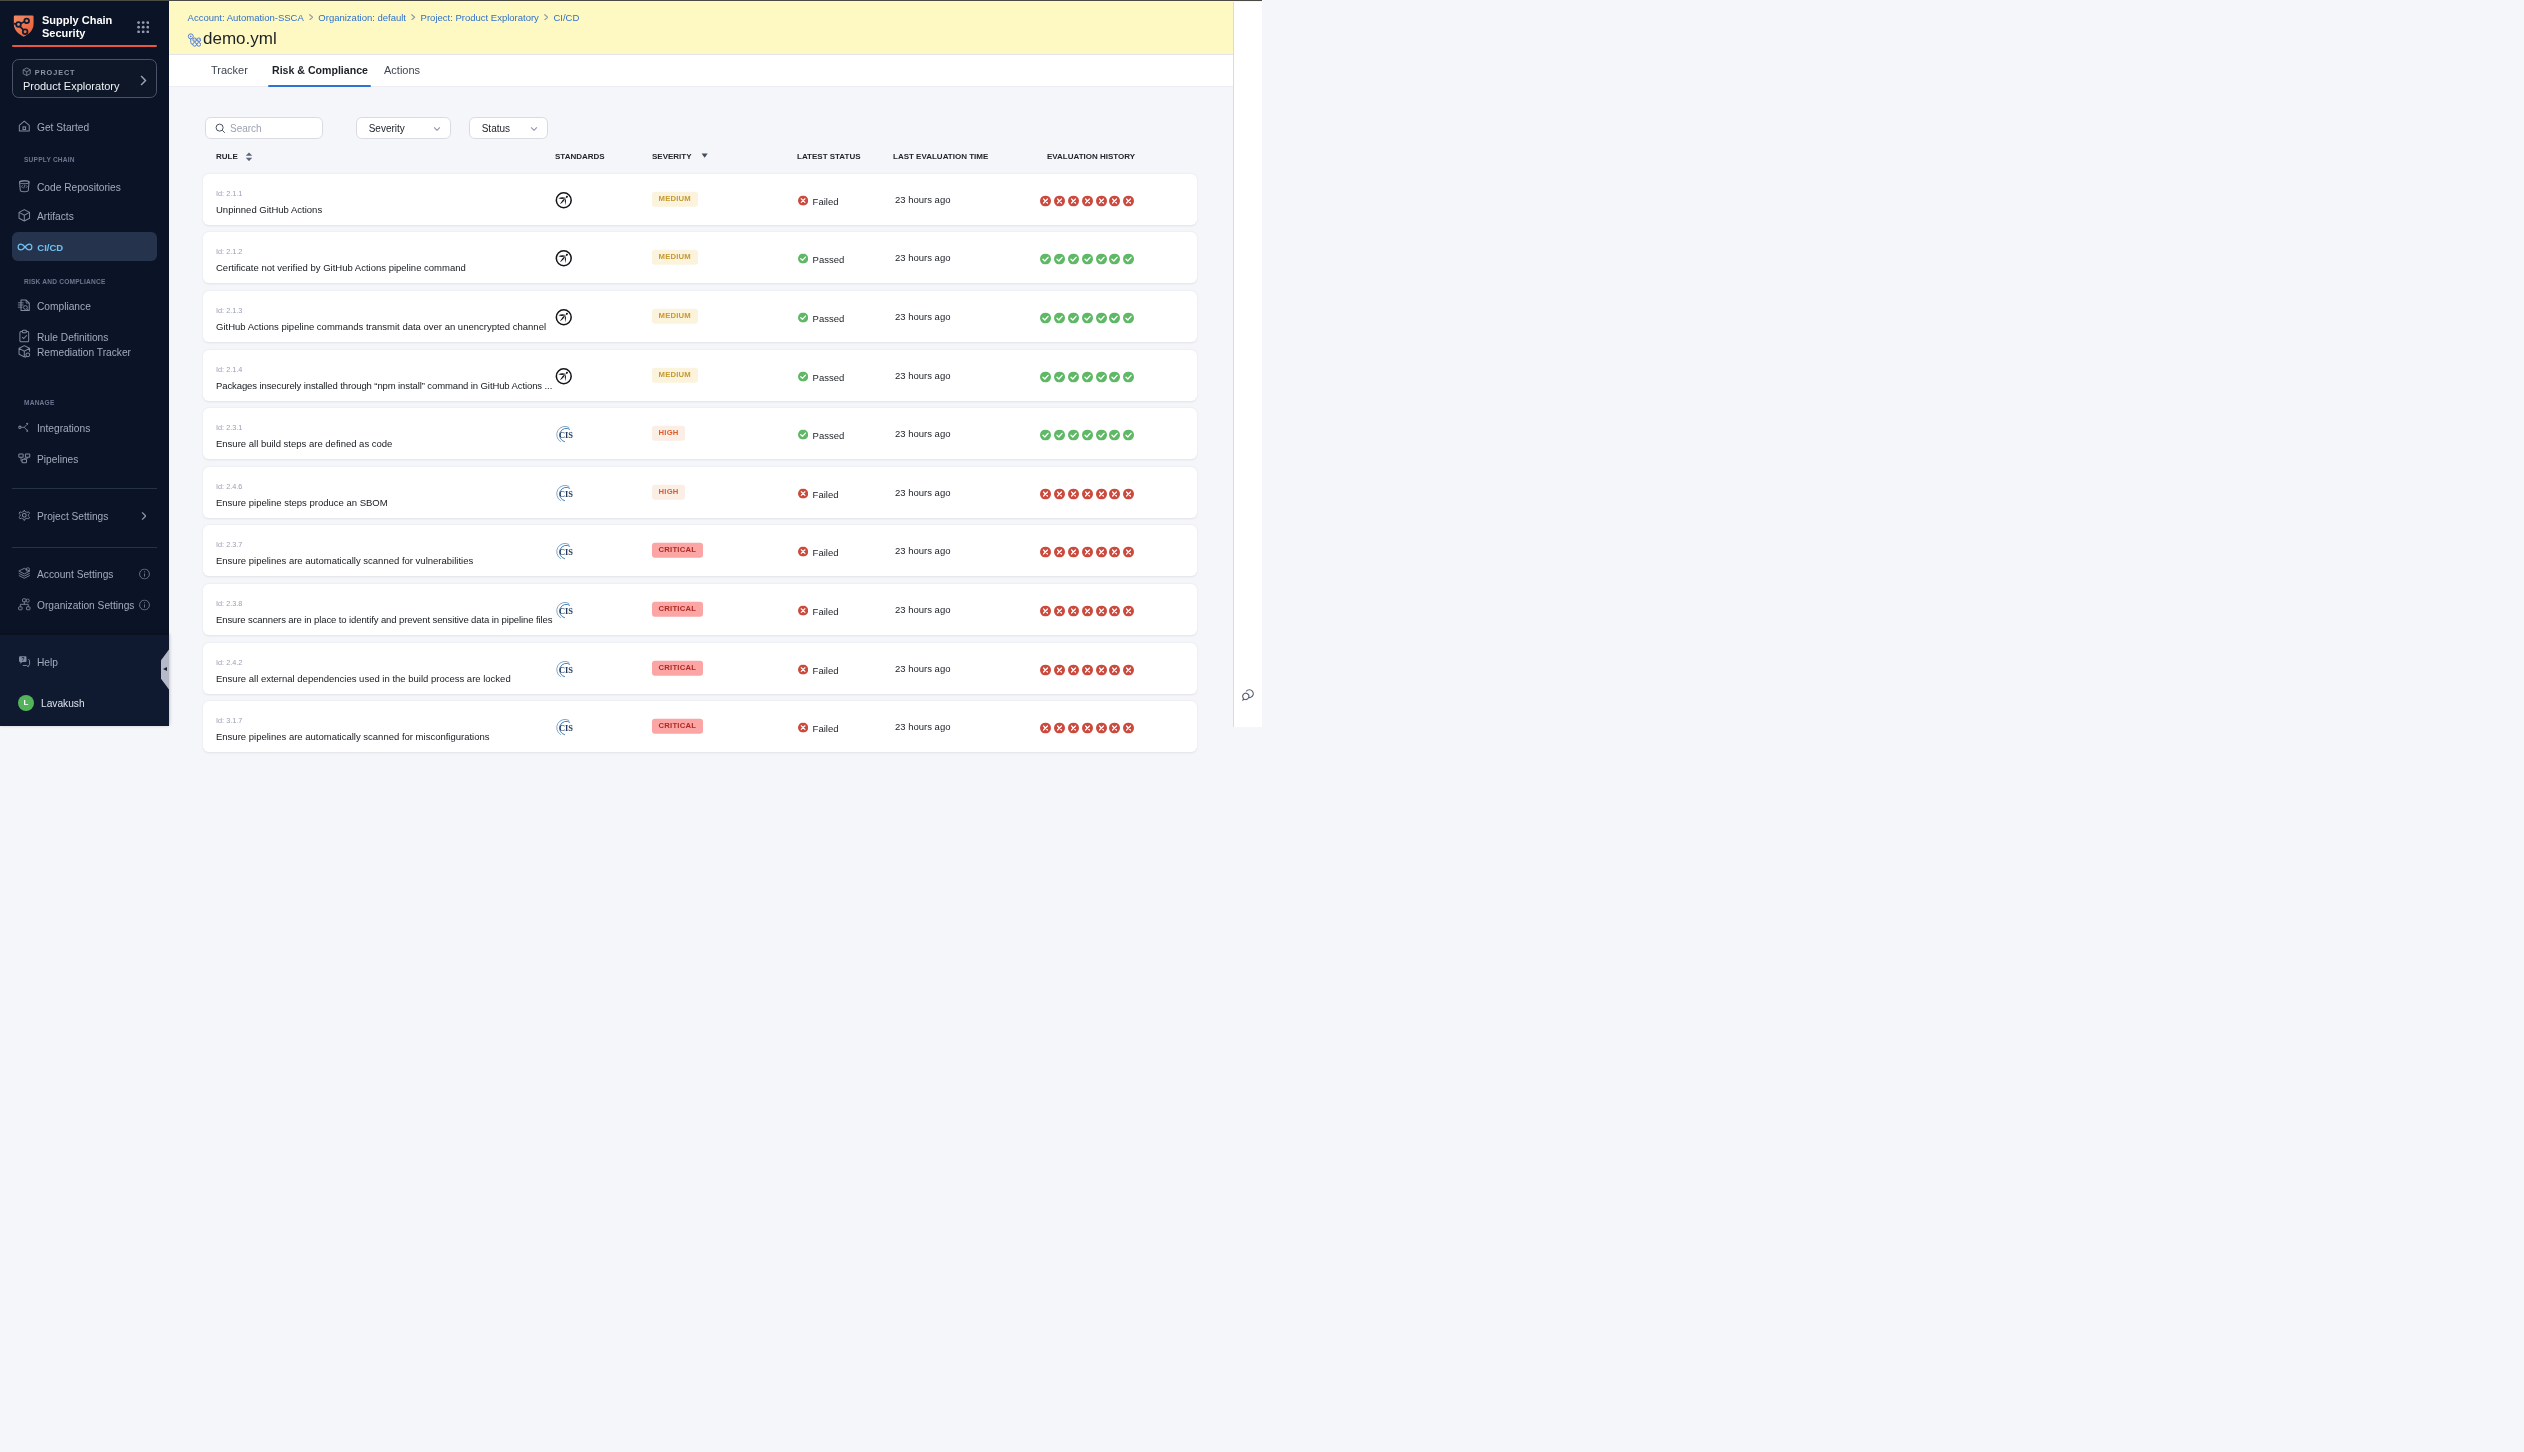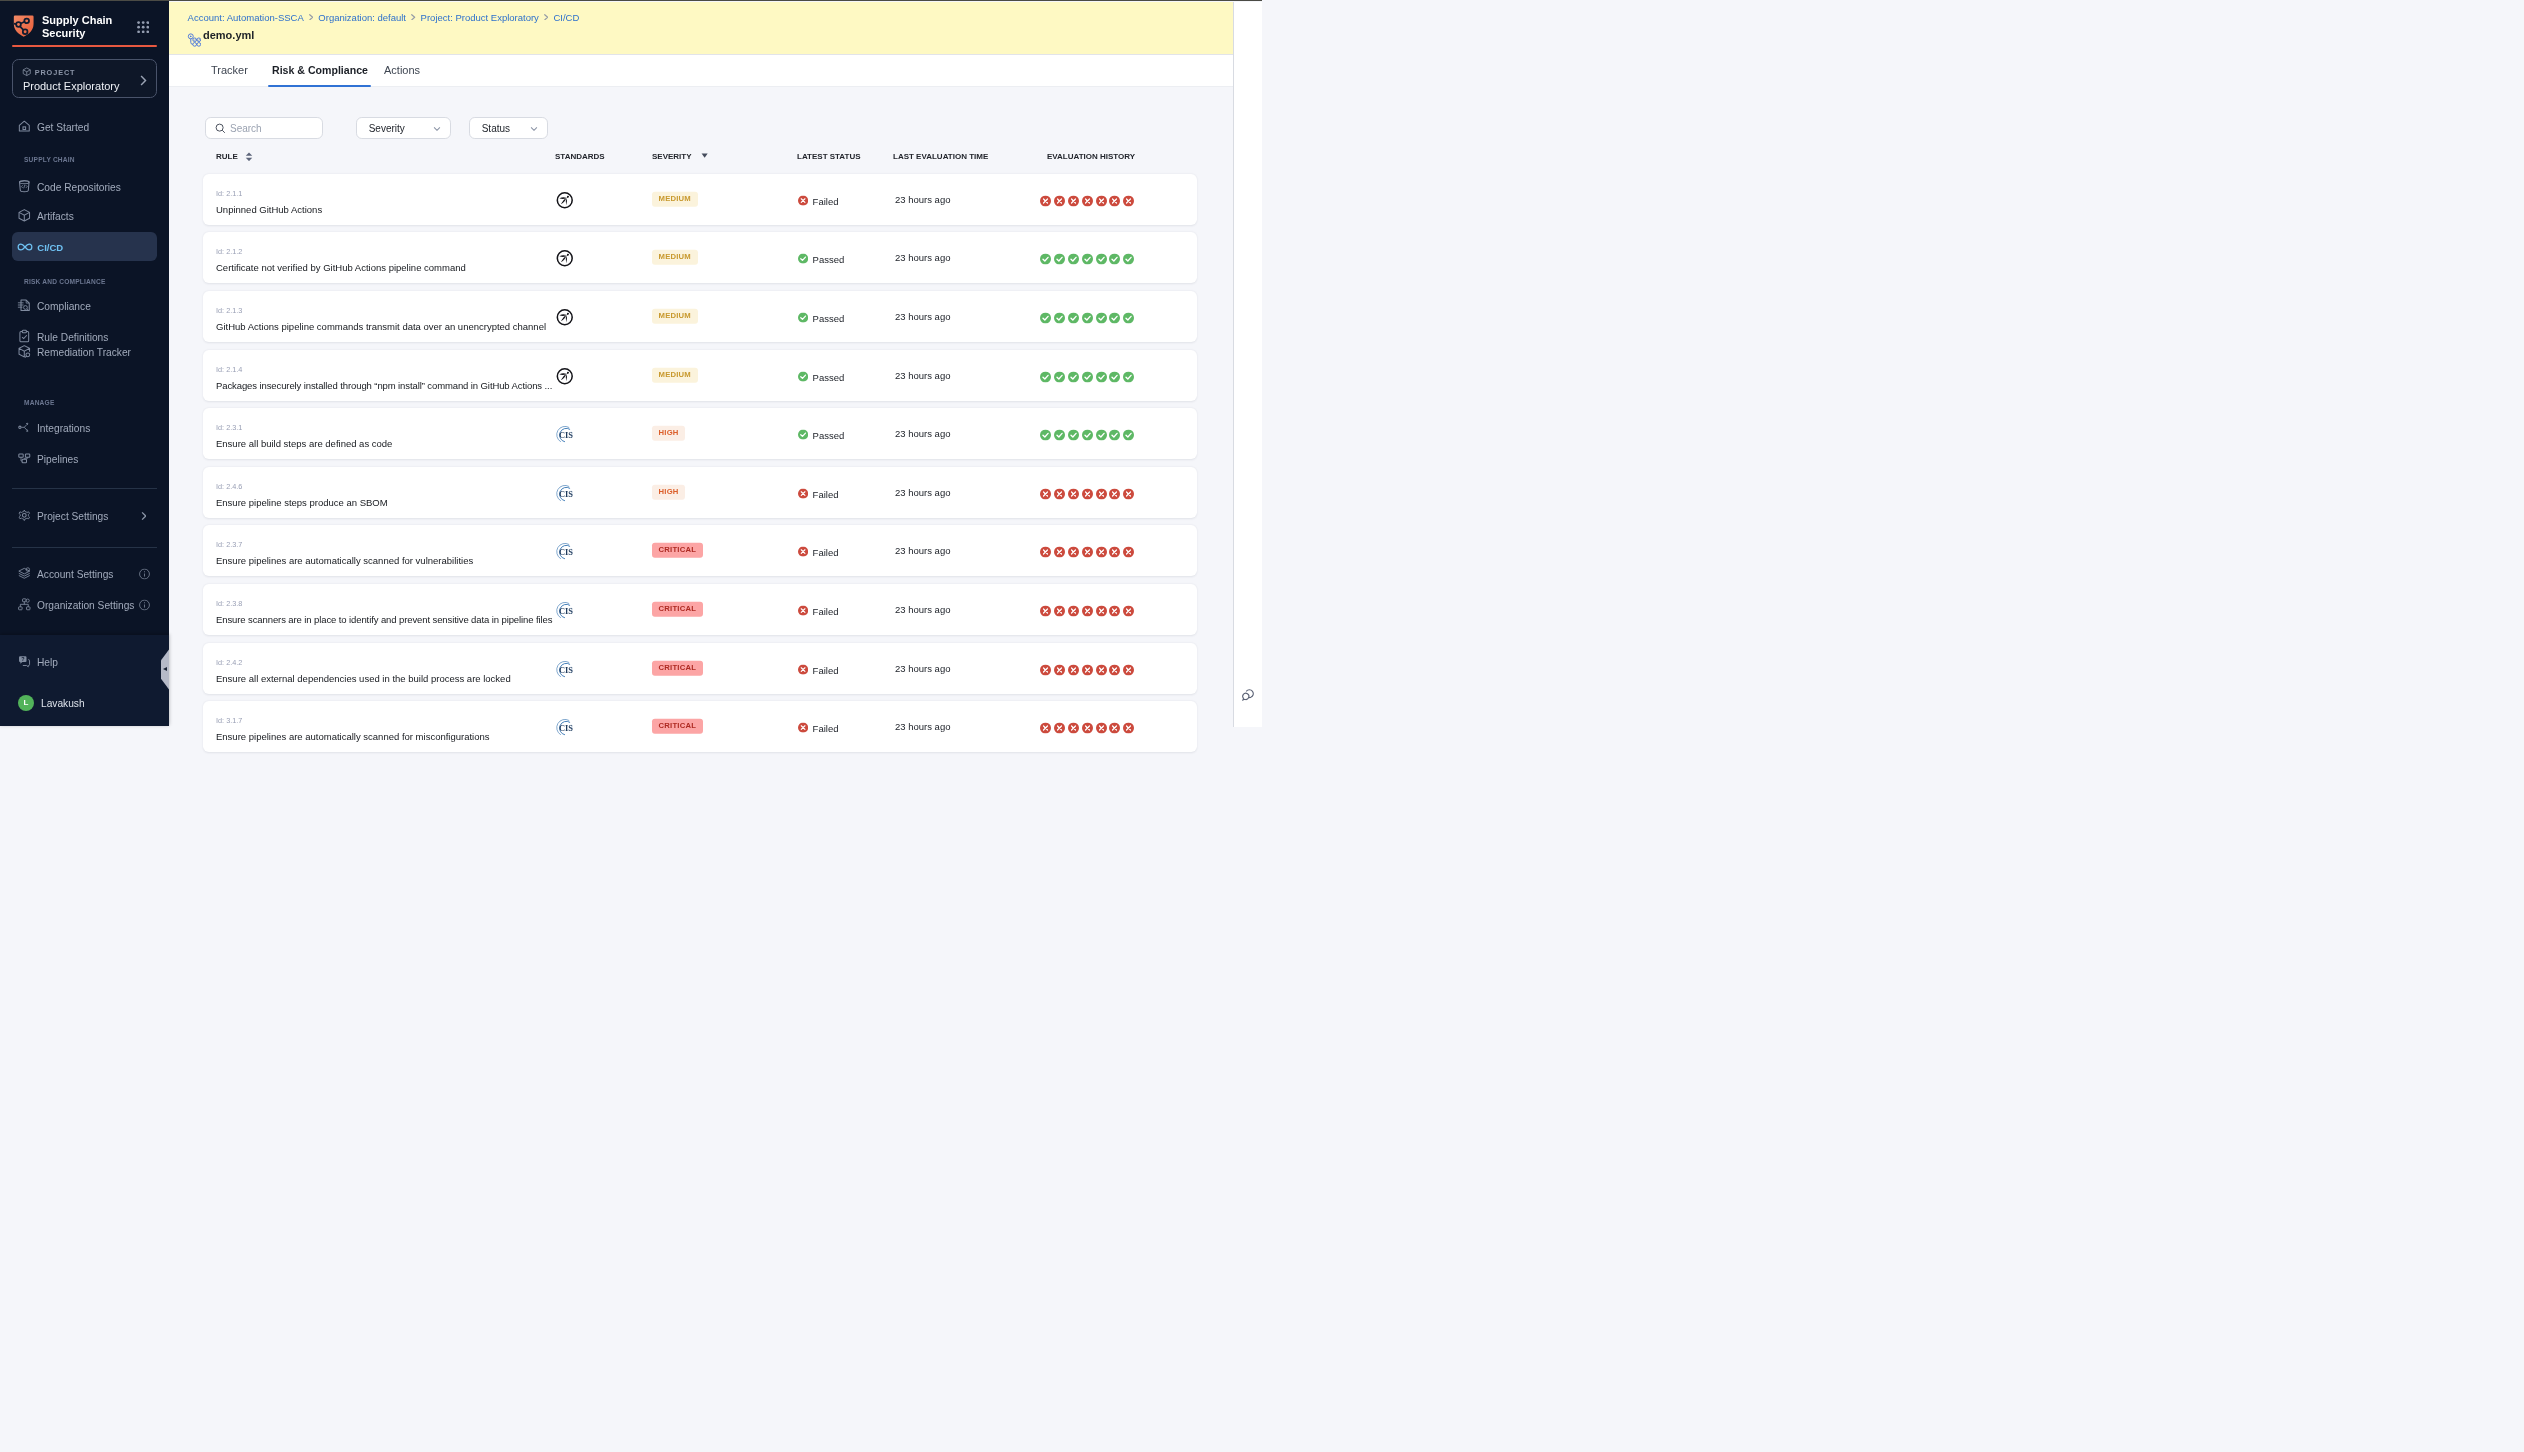--- a/index.html
+++ b/index.html
@@ -27,21 +27,21 @@
 .infoc {position:absolute;left:139px;top:50%;transform:translateY(-50%);}
 .avatar {position:absolute;left:18px;top:50%;transform:translateY(-50%);width:16px;height:16px;border-radius:50%;background:#52b35a;color:#fff;font-size:8px;font-weight:bold;text-align:center;line-height:16px;}
 .collapse {position:absolute;left:161px;top:649px;width:8.4px;height:41px;background:#b6bac8;clip-path:polygon(100% 0,0 27.5%,0 72.5%,100% 100%);z-index:45;}
 .collapse:after {content:"";position:absolute;left:1.5px;top:17.5px;width:0;height:0;border-right:4.7px solid #1a2334;border-top:2.9px solid transparent;border-bottom:2.9px solid transparent;}
 
 .main {position:absolute;left:169px;top:1.5px;width:1064px;height:725px;background:#f5f6fa;}
 .mhead {position:absolute;left:0;top:0;width:1064px;height:85px;background:#fef9c3;}
 
 .crumbs {position:absolute;left:18.6px;top:10.2px;font-size:9.5px;color:#2e71cc;display:flex;align-items:center;}
 .crumbs .sep {display:inline-block;margin:0 5.1px;width:4.4px;height:6.6px;}
-.ptitle {position:absolute;left:34px;top:27px;font-size:11px;font-weight:bold;color:#1d2127;}
+.ptitle {position:absolute;left:34px;top:27px;font-size:17px;font-weight:normal;color:#1d2127;}
 .picon {position:absolute;left:17.5px;top:31px;}
 .tabs {position:absolute;left:0;top:52px;width:1064px;height:33px;background:#fff;border-top:0.7px solid #e2e4e9;border-bottom:0.7px solid #eceef2;}
 .tab {position:absolute;top:0;height:33px;line-height:31px;font-size:11px;color:#3e4551;}
 .tab.ov {left:42px;}
 .tab.rc {left:103px;font-weight:bold;color:#1b1f26;font-size:10.6px;}
 .tab.ac {left:215px;}
 .tabul {position:absolute;left:99px;top:83px;width:103px;height:2.2px;background:#3072d4;border-radius:1.5px;}
 
 .search {position:absolute;left:36px;top:115px;width:118px;height:22.6px;background:#fff;border:0.7px solid #d8dbe2;border-radius:5.8px;}
 .search .mag {position:absolute;left:8.8px;top:5.8px;}
@@ -50,21 +50,21 @@
 .sel .lb {position:absolute;left:11.7px;top:5.1px;font-size:10px;color:#23272e;}
 .sel .chv {position:absolute;right:8.8px;top:8px;}
 .sel.sev {left:187px;width:95px;}
 .sel.sta {left:300px;width:79px;}
 
 .th {position:absolute;top:150px;font-size:8px;font-weight:bold;color:#23262d;white-space:nowrap;}
 
 .card {position:absolute;left:34px;width:994px;height:51px;background:#fff;border-radius:5.8px;box-shadow:0 0.7px 2.2px rgba(25,35,60,.09);}
 .rid {position:absolute;left:13px;top:15px;font-size:7.3px;color:#989eb4;}
 .rtitle {position:absolute;left:13px;top:30px;font-size:9.5px;color:#16191e;white-space:nowrap;}
-.cstd {position:absolute;left:352px;top:calc(50% + 1.5px);transform:translateY(-50%);width:19px;height:19px;display:flex;align-items:center;justify-content:center;}
+.cstd {position:absolute;left:352px;top:calc(50% + 1.5px);transform:translateY(-50%);width:19px;height:19px;display:flex;align-items:center;justify-content:flex-start;}
 .badge {position:absolute;left:449px;top:50%;transform:translateY(-50%);height:14.6px;line-height:14.6px;border-radius:2.9px;font-size:7.7px;font-weight:bold;padding:0 6.6px;letter-spacing:0.2px;}
 .badge.med {background:#fbf3dc;color:#c8992e;}
 .badge.high {background:#fbeee5;color:#dc5f2b;}
 .badge.crit {background:#fca5a5;color:#ae2a22;}
 .cstatus {position:absolute;left:595px;top:calc(50% + 1.5px);transform:translateY(-50%);display:flex;align-items:center;}
 .cstatus span {margin-left:4.4px;font-size:9.5px;color:#21252c;}
 .ctime {position:absolute;left:692px;top:50%;transform:translateY(-50%);font-size:9.5px;color:#21252c;}
 .chist {position:absolute;left:837px;top:calc(50% + 1.5px);transform:translateY(-50%);display:flex;}
 .chist svg {margin-right:2.9px;}
 

